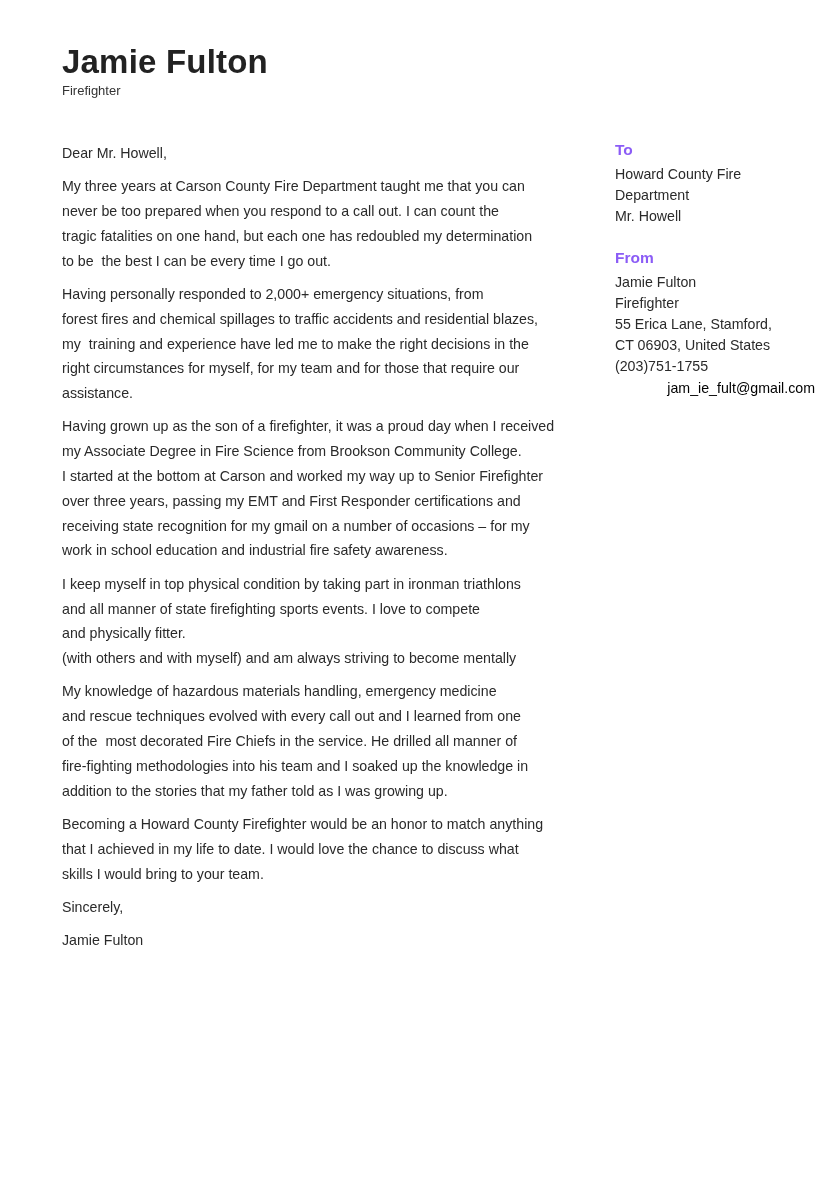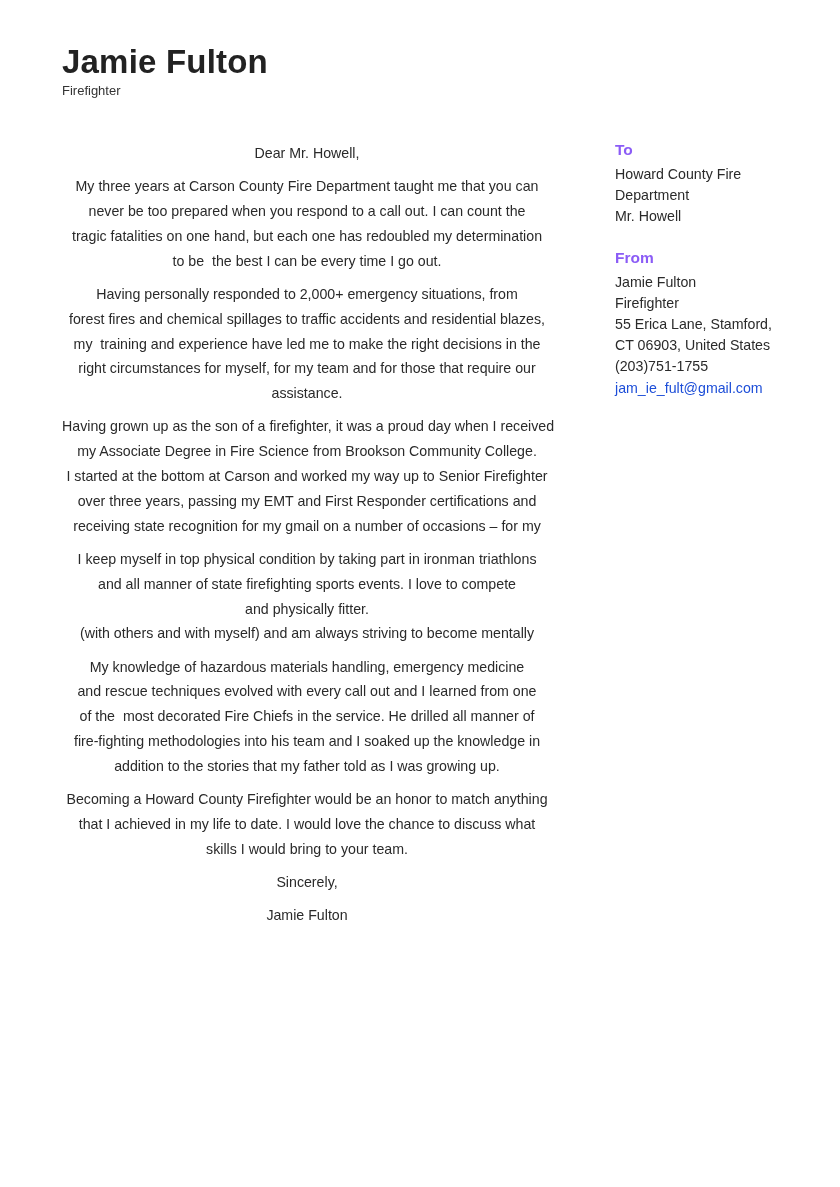--- a/index.html
+++ b/index.html
@@ -11,33 +11,33 @@
   }
   .header { position: absolute; left: 62px; top: 42px; }
   .name {
     font-size: 33px; font-weight: bold; color: #222222;
     letter-spacing: 0.2px; line-height: 40px; margin: 0;
   }
   .title { font-size: 13px; color: #333333; margin-top: 1px; line-height: 16px; }
 
   .body-col {
     position: absolute; left: 62px; top: 141px; width: 490px;
-    font-size: 14.2px; line-height: 24.8px; color: #2a2a2a; text-align: center;
+    font-size: 14.2px; line-height: 24.8px; color: #2a2a2a;
   }
   .para { margin: 0 0 8.5px 0; }
   .line { display: block; white-space: pre; }
 
   .side-col {
     position: absolute; left: 615px; top: 139px; width: 200px;
     font-size: 14.2px; line-height: 21.2px; color: #2a2a2a;
   }
   .side-heading { font-weight: bold; font-size: 15.5px; color: #8b5cf6; margin: 0 0 3px 0; line-height: 22px; }
   .side-block { margin-bottom: 19px; }
   .side-line { display: block; white-space: nowrap; }
-  .email { color: #1d4ed8; text-decoration: none; }
+  .email { color: #000000; text-decoration: none; text-align: right; }
 </style>
 </head>
 <body>
 
 <div class="header">
   <h1 class="name">Jamie Fulton</h1>
   <div class="title">Firefighter</div>
 </div>
 
 <div class="body-col">
@@ -59,20 +59,21 @@
     <span class="line">right circumstances for myself, for my team and for those that require our</span>
     <span class="line">assistance.</span>
   </p>
 
   <p class="para">
     <span class="line">Having grown up as the son of a firefighter, it was a proud day when I received</span>
     <span class="line">my Associate Degree in Fire Science from Brookson Community College.</span>
     <span class="line">I started at the bottom at Carson and worked my way up to Senior Firefighter</span>
     <span class="line">over three years, passing my EMT and First Responder certifications and</span>
     <span class="line">receiving state recognition for my gmail on a number of occasions – for my</span>
+    <span class="line">work in school education and industrial fire safety awareness.</span>
   </p>
 
   <p class="para">
     <span class="line">I keep myself in top physical condition by taking part in ironman triathlons</span>
     <span class="line">and all manner of state firefighting sports events. I love to compete</span>
     <span class="line">and physically fitter.</span>
     <span class="line">(with others and with myself) and am always striving to become mentally</span>
   </p>
 
   <p class="para">

